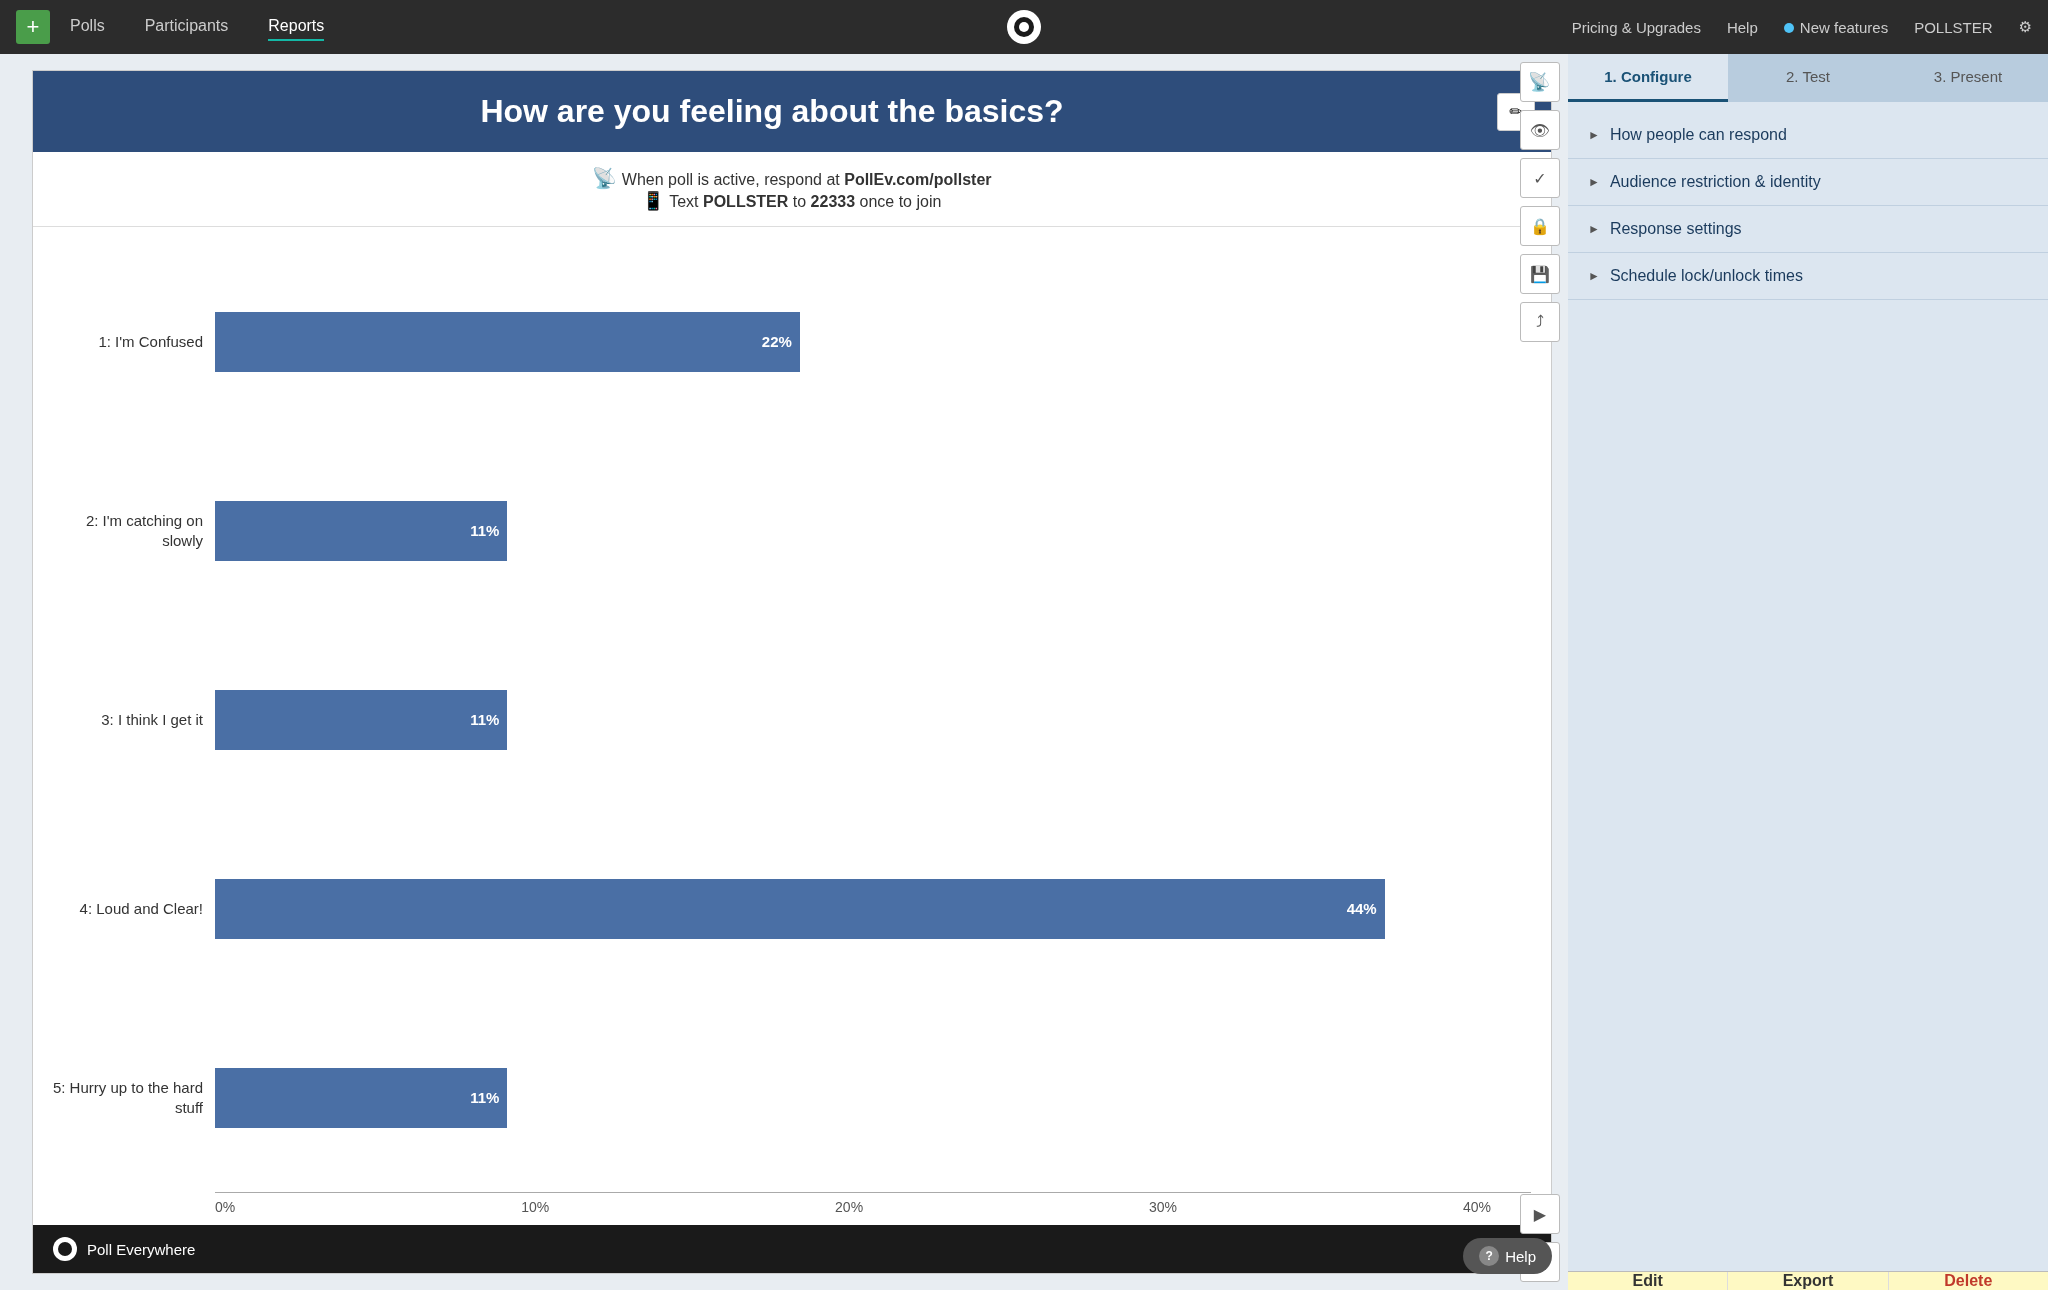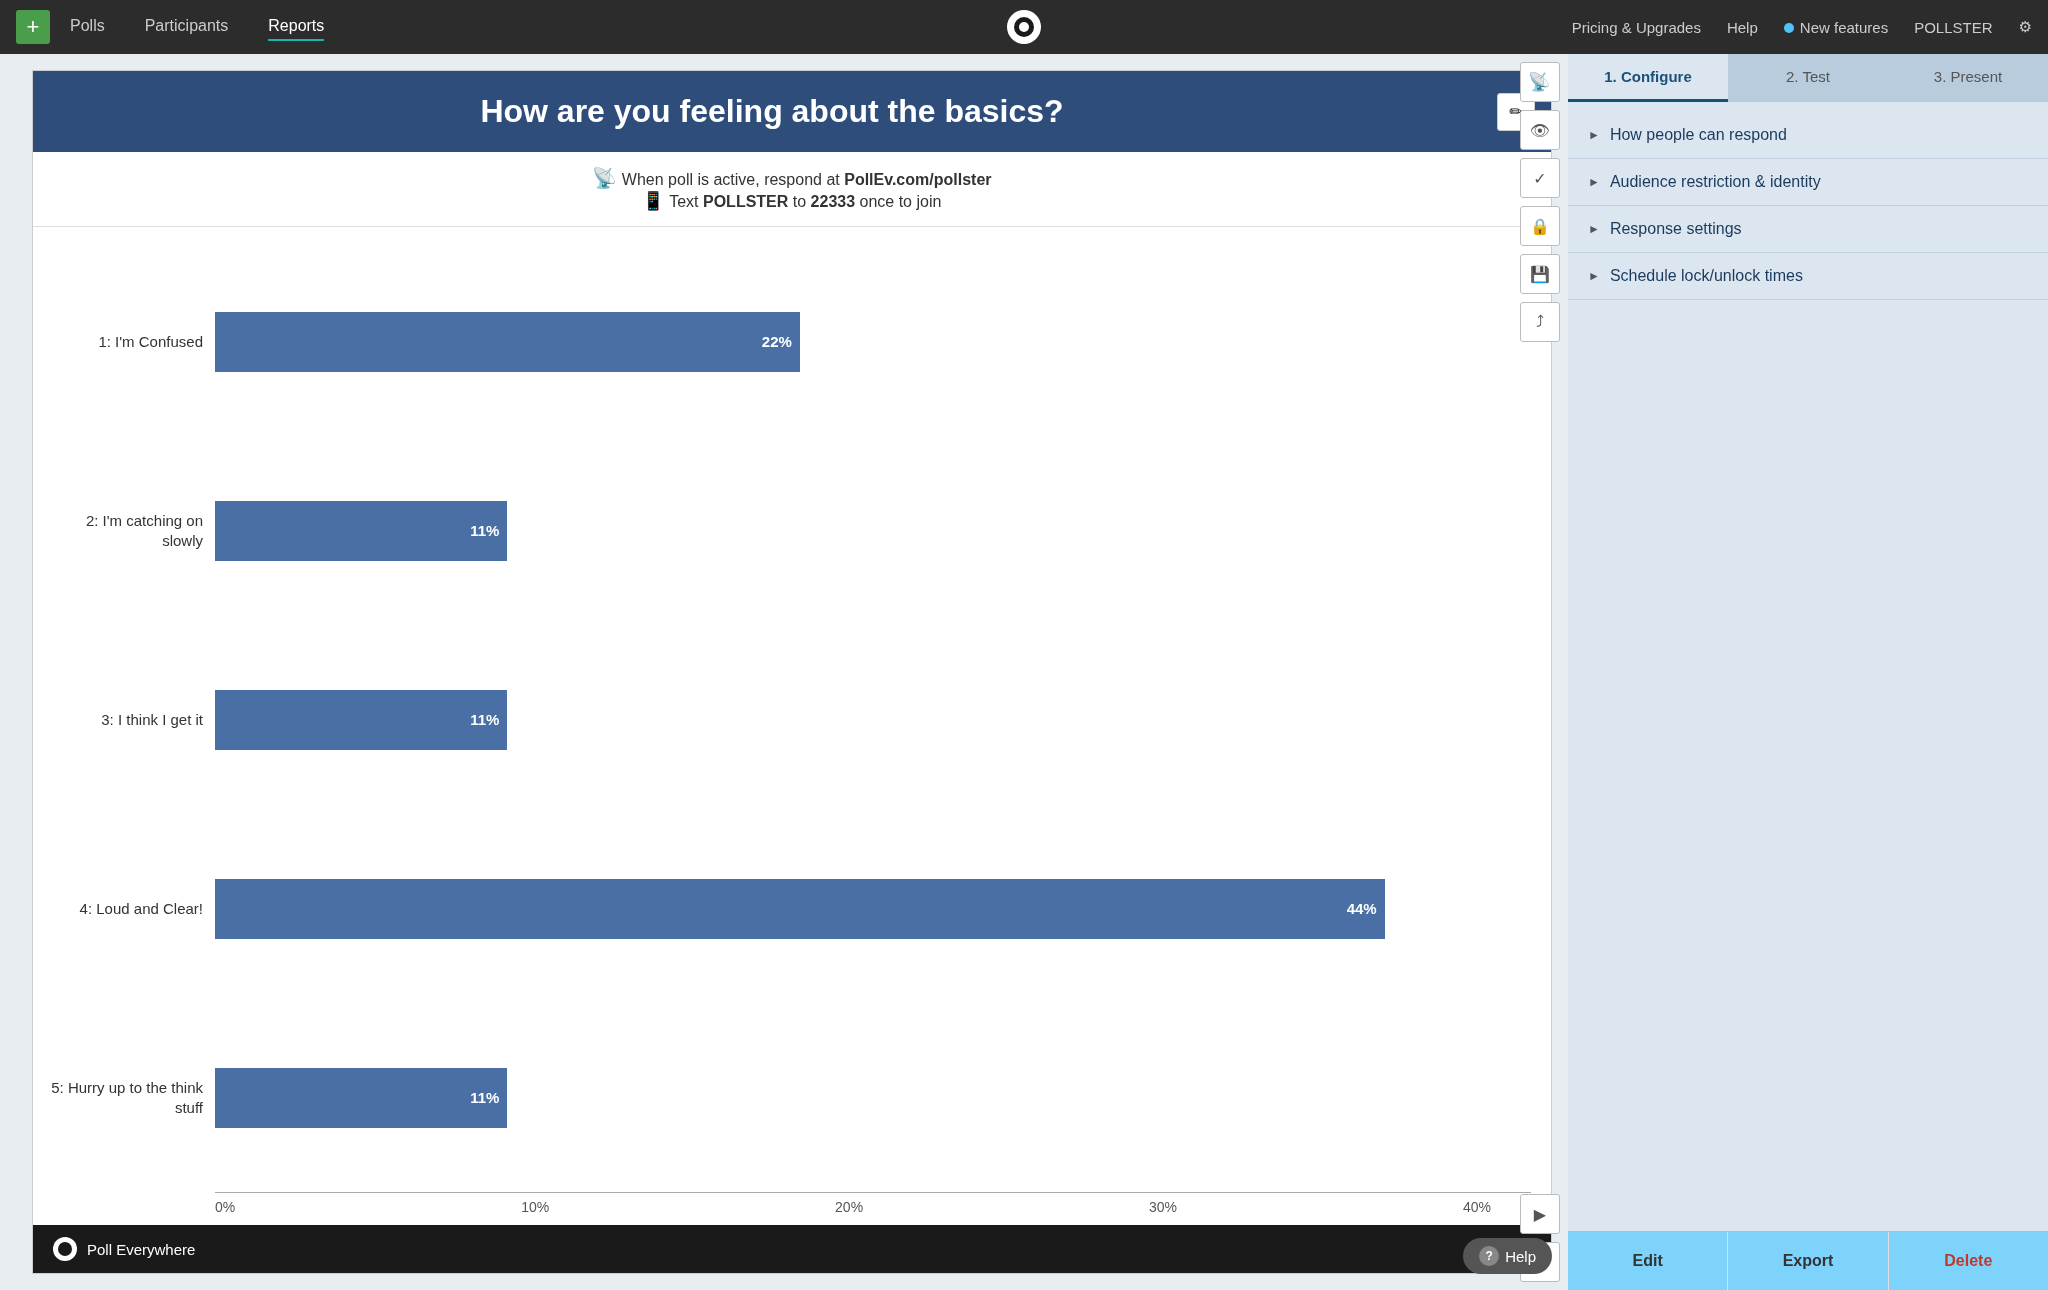--- a/index.html
+++ b/index.html
@@ -319,26 +319,26 @@
     }
 
     
     .action-bar {
       display: flex;
       border-top: 1px solid #bbb;
       background: #fff;
     }
     .action-btn {
       flex: 1;
-      padding: 20px;
+      padding: 0;
       text-align: center;
       font-size: 16px;
       cursor: pointer;
       border: none;
-      background: #7dd3fc;
+      background: #fef9c3;
       font-weight: bold;
     }
     .action-btn.edit { color: #333; }
     .action-btn.export { color: #333; }
     .action-btn.delete { color: #c0392b; }
     .action-btn + .action-btn {
       border-left: 1px solid #ddd;
     }
 
     .top-logo {
@@ -455,21 +455,21 @@
             </div>
             <div class="bar-row">
               <div class="bar-label">4: Loud and Clear!</div>
               <div class="bar-container">
                 <div class="bar" style="width: 91.6667%;">
                   <span class="bar-value">44%</span>
                 </div>
               </div>
             </div>
             <div class="bar-row">
-              <div class="bar-label">5: Hurry up to the think stuff</div>
+              <div class="bar-label">5: Hurry up to the hard stuff</div>
               <div class="bar-container">
                 <div class="bar" style="width: 22.9167%;">
                   <span class="bar-value">11%</span>
                 </div>
               </div>
             </div>
           </div>
         <div class="chart-xaxis" id="xaxis-container">
 
         <span>0%</span>

